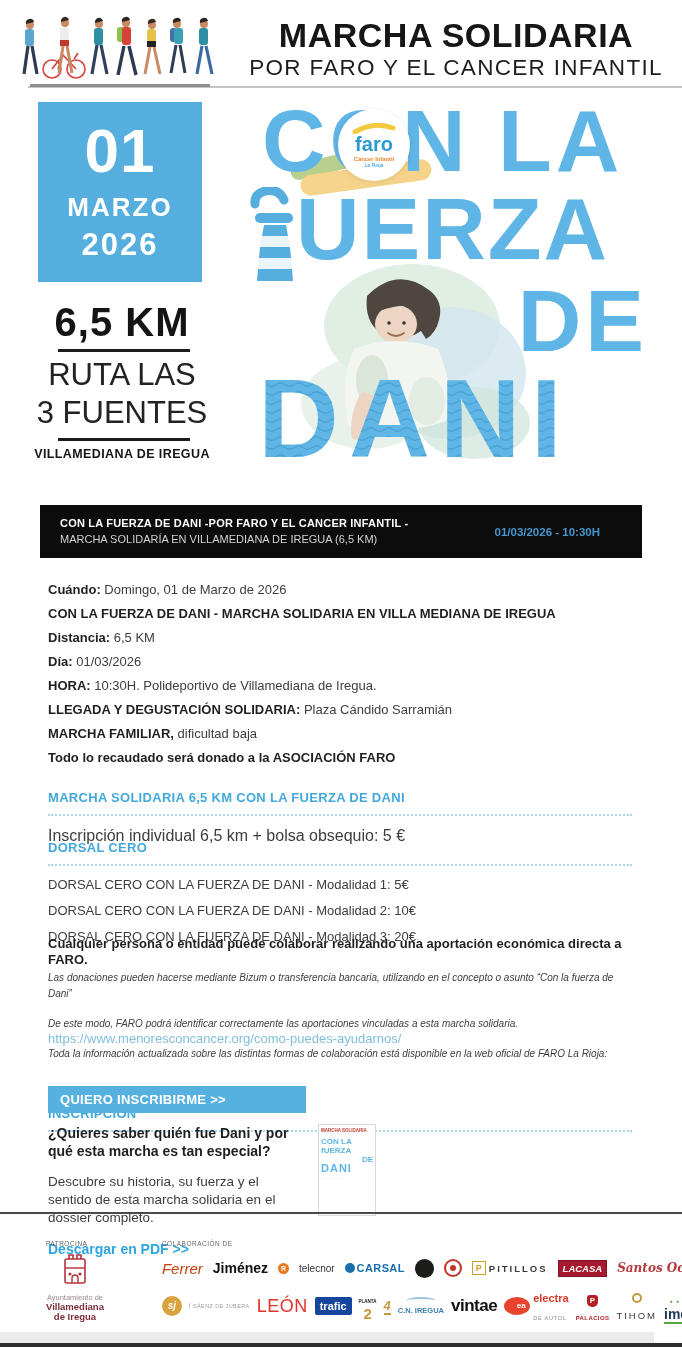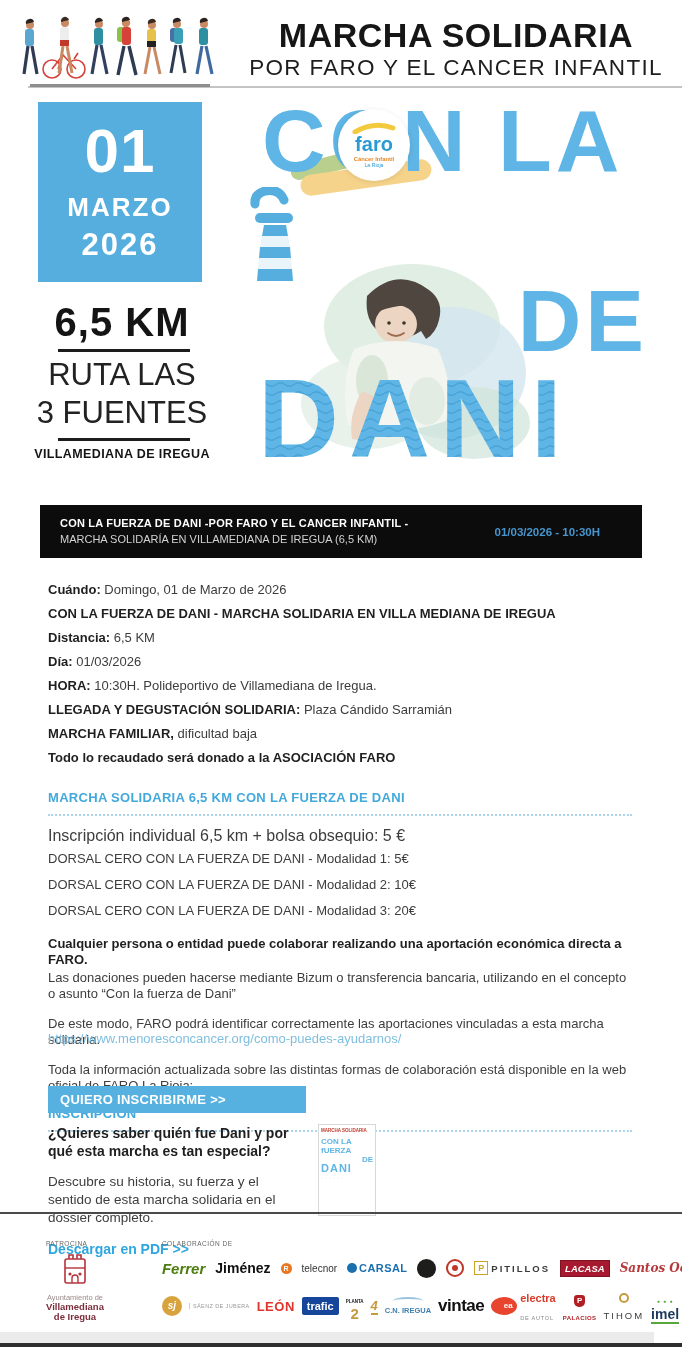--- a/index.html
+++ b/index.html
@@ -61,21 +61,21 @@
   .details p{margin:0 0 9px;line-height:15px;}
   .details b{color:#1f1f1f;}
   .sec{position:absolute;left:48px;width:584px;}
   .sec-h{color:#43a9dc;font-size:13px;font-weight:bold;letter-spacing:.3px;
          padding-bottom:9px;border-bottom:2px dotted #a9d6ec;}
   .sec-marcha{top:790px;} .sec-dorsal{top:840px;} .sec-collab{top:936px;}
   .sec-inscripcion{top:1060px;margin-top:46px;}
   .sec-body{font-size:16px;margin-top:12px;line-height:15px;}
   .opt{font-size:13px;line-height:15px;margin-top:11px;}
   .collab-bold{font-size:13px;font-weight:bold;color:#1f1f1f;line-height:16px;margin:0;}
-  .collab-p{font-size:13px;line-height:16px;margin:2px 0 0;}
+  .collab-p{font-size:10px;line-height:16px;margin:2px 0 0;font-style:italic;}
   .collab-p2{margin-top:14px;}
   .weblink{position:absolute;left:48px;top:1031px;font-size:13px;color:#7fbede;text-decoration:none;}
   .cta{position:absolute;left:48px;top:1086px;width:258px;height:27px;background:#57b1e0;border:none;
        color:#fff;font-weight:bold;font-size:13px;text-align:left;padding:0 0 0 12px;
        font-family:inherit;letter-spacing:.3px;cursor:pointer;}
 
   
   .dani-block{position:absolute;left:48px;top:1124px;width:560px;display:flex;gap:22px;}
   .dani-left{width:248px;}
   .dani-q{font-size:14px;font-weight:bold;color:#1f1f1f;line-height:18px;margin:0;}
@@ -95,21 +95,21 @@
   .footer{position:absolute;left:46px;top:1240px;right:16px;display:flex;}
   .f-label{font-size:6.5px;color:#666;letter-spacing:.5px;}
   .patrocina{width:110px;margin-right:58px;text-align:left;}
   .crest-wrap{text-align:center;margin-top:4px;}
   .ayto1{font-size:7.5px;color:#9a8b8b;text-align:center;margin-top:2px;}
   .ayto2{font-size:9.5px;font-weight:bold;color:#7c2d3a;text-align:center;line-height:10px;}
   .colabora{flex:1;}
   .sp-row{display:flex;align-items:center;margin-top:8px;}
   .sp-row1{gap:10px;height:26px;} .sp-row2{gap:7px;height:30px;margin-top:10px;}
   .sp{white-space:nowrap;}
-  .sp-ferrer{font-style:italic;font-weight:bold;font-size:15px;color:#4d7c0f;}
+  .sp-ferrer{font-style:italic;font-weight:normal;font-size:15px;color:#c2410c;}
   .sp-jimenez{font-weight:bold;font-size:14px;color:#101010;}
   .sp-telecnor{font-size:10px;color:#333;display:flex;align-items:center;gap:10px;}
   .circ{display:inline-block;border-radius:50%;}
   .c-orange{width:11px;height:11px;background:#e87722;color:#fff;font-size:7px;font-weight:bold;
             text-align:center;line-height:11px;}
   .sp-carsal{color:#1a6fae;font-weight:bold;font-size:11px;display:flex;align-items:center;gap:2px;letter-spacing:.4px;}
   .c-blue{width:10px;height:10px;background:#1a6fae;}
   .c-dark{width:19px;height:19px;background:#1d1d1b;}
   .c-crest{width:18px;height:18px;background:#fff;border:2px solid #c13828;box-sizing:border-box;
            position:relative;}
@@ -117,21 +117,21 @@
   .sp-pitillos{display:flex;align-items:center;gap:3px;}
   .p-box{width:12px;height:12px;border:1px solid #c9a227;color:#c9a227;font-size:9px;font-weight:bold;
          text-align:center;line-height:12px;}
   .pit-txt{font-size:9.5px;letter-spacing:2px;color:#3a3a3a;font-weight:bold;}
   .sp-lacasa{background:#a6192e;color:#fff;font-style:italic;font-weight:bold;font-size:9.5px;
              padding:2px 4px;border:1px solid #7e1423;}
   .sp-santos{font-family:"DejaVu Serif",serif;font-style:italic;color:#b5393b;font-size:12px;font-weight:bold;}
   .sp-sj{width:20px;height:20px;background:#d8a23c;color:#fff;font-style:italic;font-weight:bold;
          font-size:10px;text-align:center;line-height:20px;border-radius:50%;}
   .sp-saenz{font-size:5.5px;color:#9a9a9a;letter-spacing:.4px;border-left:1px solid #ccc;padding-left:3px;}
-  .sp-leon{color:#e2342c;font-weight:bold;font-size:13px;letter-spacing:.5px;}
+  .sp-leon{color:#e2342c;font-weight:normal;font-size:18px;letter-spacing:.5px;}
   .sp-trafic{background:#16469b;color:#fff;font-weight:bold;font-size:11px;padding:3px 5px;border-radius:2px;}
   .sp-planta{text-align:center;line-height:1;}
   .planta-l{font-size:4.5px;font-weight:bold;color:#111;}
   .planta-n{font-size:15px;font-weight:bold;color:#c49a3f;}
   .sp-anniv{font-style:italic;font-weight:bold;font-size:13px;color:#c49a3f;border-bottom:2px solid #c49a3f;}
   .sp-cn{font-size:7.5px;font-weight:bold;color:#3f7fae;text-align:center;}
   .cn-wave{display:block;width:30px;height:6px;border-top:2px solid #9cc4de;border-radius:50%;margin:0 auto 1px;}
   .sp-vintae{font-weight:bold;font-size:17px;color:#111;letter-spacing:-.5px;}
   .sp-electra{display:flex;align-items:center;gap:3px;}
   .ea-c{width:18px;height:18px;background:#e8442e;color:#fff;font-size:8px;font-weight:bold;
@@ -256,20 +256,21 @@
 
     <svg class="aw-f-light" width="50" height="96" viewBox="0 0 50 96">
       <path d="M34,13 q-5,-12 -19,-9 q-11,3 -10,13" stroke="#56aede" stroke-width="9" fill="none" stroke-linecap="round"></path>
       <rect x="5" y="26" width="38" height="10" rx="5" fill="#56aede"></rect>
       <path d="M14,38 h22 l2,11 h-26 z" fill="#56aede"></path>
       <path d="M12,49 h26 l2,11 h-30 z" fill="#e9f4fb"></path>
       <path d="M10,60 h30 l1,11 h-32 z" fill="#56aede"></path>
       <path d="M9,71 h32 l1,11 h-34 z" fill="#e9f4fb"></path>
       <path d="M8,82 h34 l1,12 h-36 z" fill="#56aede"></path>
     </svg>
+    <div class="aw aw2">UERZA</div>
     <div class="aw aw3">DE</div>
 
     <svg class="aw-dani" width="396" height="122" viewBox="0 0 396 122">
       <defs>
         <pattern id="wv" width="18" height="9" patternUnits="userSpaceOnUse">
           <rect width="18" height="9" fill="#5fb5e5"></rect>
           <path d="M0,4.5 q4.5,-3.5 9,0 t9,0" stroke="#47a4d6" stroke-width="1.3" fill="none"></path>
         </pattern>
       </defs>
       <text x="0" y="104" font-weight="bold" font-size="112" letter-spacing="10" fill="url(#wv)">DANI</text>
@@ -303,20 +304,21 @@
     <p class="d"><b>MARCHA FAMILIAR,</b><span> dificultad baja</span></p>
     <p class="d"><b>Todo lo recaudado será donado a la ASOCIACIÓN FARO</b><span></span></p>
   </div>
 
   <div class="sec sec-marcha">
     <div class="sec-h">MARCHA SOLIDARIA 6,5 KM CON LA FUERZA DE DANI</div>
     <div class="sec-body">Inscripción individual 6,5 km + bolsa obsequio: 5 €</div>
   </div>
 
   <div class="sec sec-dorsal">
+    <div class="sec-h">DORSAL CERO</div>
     <div class="opt">DORSAL CERO CON LA FUERZA DE DANI - Modalidad 1: 5€</div>
     <div class="opt">DORSAL CERO CON LA FUERZA DE DANI - Modalidad 2: 10€</div>
     <div class="opt">DORSAL CERO CON LA FUERZA DE DANI - Modalidad 3: 20€</div>
   </div>
 
   <div class="sec sec-collab">
     <p class="collab-bold">Cualquier persona o entidad puede colaborar realizando una aportación económica directa a FARO.</p>
     <p class="collab-p">Las donaciones pueden hacerse mediante Bizum o transferencia bancaria, utilizando en el concepto o asunto “Con la fuerza de Dani”</p>
     <p class="collab-p collab-p2">De este modo, FARO podrá identificar correctamente las aportaciones vinculadas a esta marcha solidaria.</p>
     <p class="collab-p collab-p2">Toda la información actualizada sobre las distintas formas de colaboración está disponible en la web oficial de FARO La Rioja:</p>

